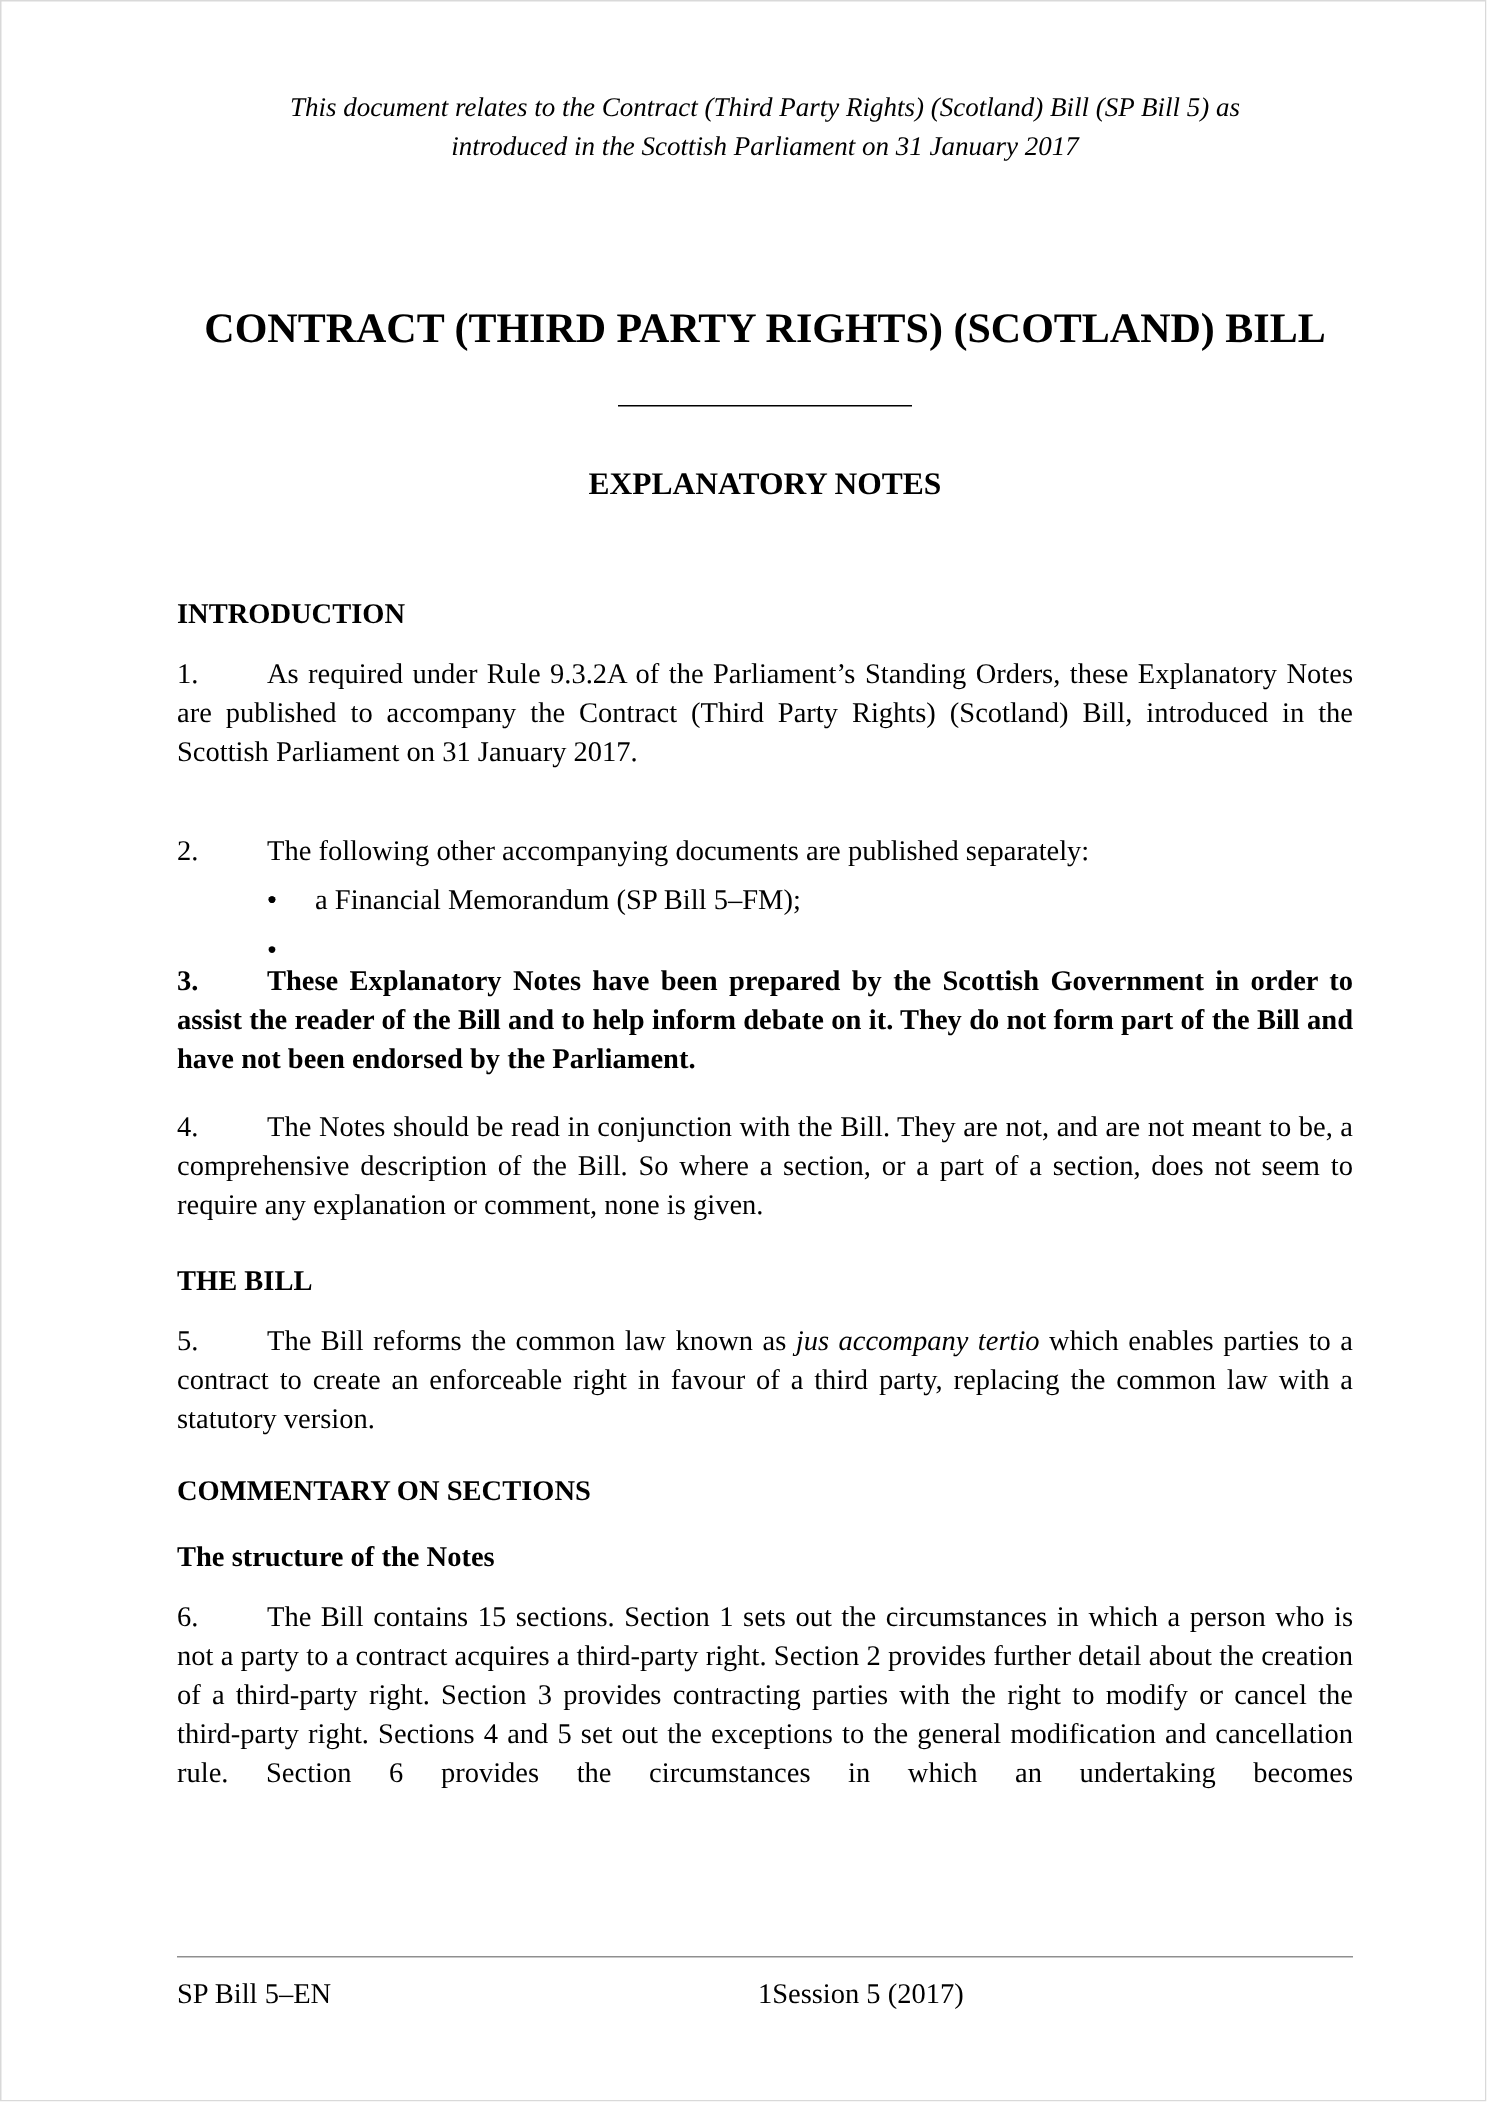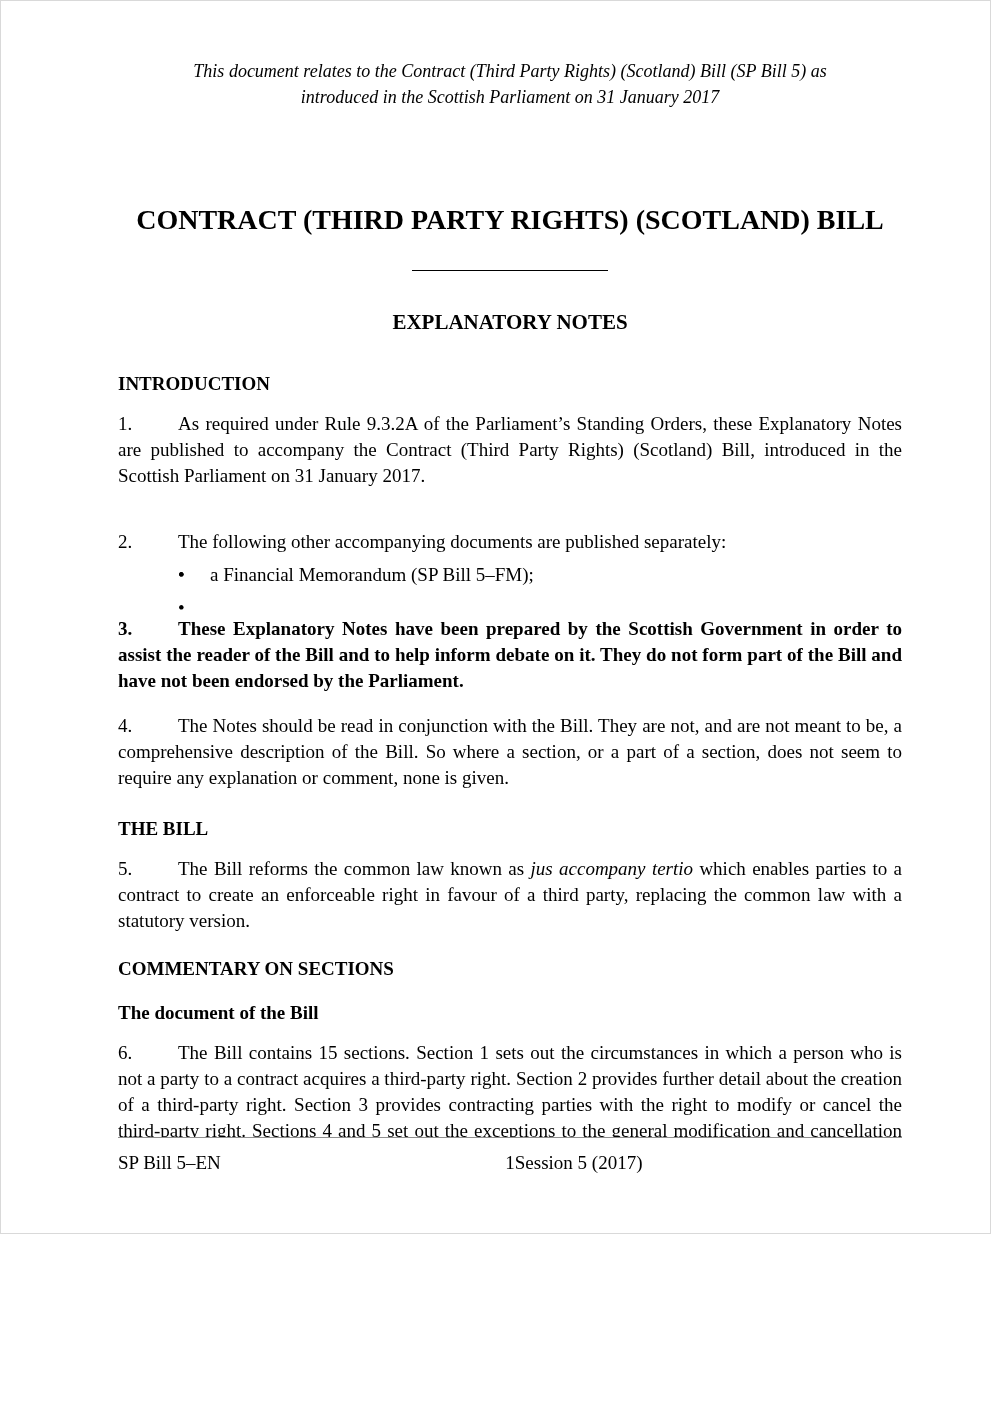--- a/index.html
+++ b/index.html
@@ -2,21 +2,21 @@
 <html><head>
 <meta charset="utf-8">
 <style>
   html, body {
     margin: 0;
     padding: 0;
     background: #ffffff;
   }
   .page {
     width: 991px;
-    height: 1234px;
+    height: 1401px;
     box-sizing: border-box;
     padding: 58px 89px 0 118px;
     position: relative;
     overflow: hidden;
     background: #ffffff;
     color: #000000;
     font-family: "Liberation Serif", "DejaVu Serif", serif;
     font-size: 19px;
     line-height: 26px;
     outline: 1px solid #d9d9d9;
@@ -79,21 +79,21 @@
   }
   .justify-last { text-align-last: justify; }
   .mt-7  { margin-top: 7px; }
   .mt-14 { margin-top: 14px; }
   .mt-18 { margin-top: 18px; }
   .mt-19 { margin-top: 19px; }
   .mt-22 { margin-top: 22px; }
   .mt-24 { margin-top: 40px; }
   .mt-25 { margin-top: 25px; }
   .mt-28 { margin-top: 28px; font-weight: bold; }
-  .mt-38 { margin-top: 34px; }
+  .mt-38 { margin-top: 60px; }
   .footer {
     position: absolute;
     left: 118px;
     right: 89px;
     bottom: 58px;
     background: #ffffff;
   }
   .footer-rule {
     border: none;
     border-top: 1px solid #8f8f8f;
@@ -146,21 +146,21 @@
   <p class="para mt-28"><span class="pnum">3.</span><span class="ptext">These Explanatory Notes have been prepared by the Scottish Government in order to assist the reader of the Bill and to help inform debate on it. They do not form part of the Bill and have not been endorsed by the Parliament.</span></p>
 
   <p class="para mt-19"><span class="pnum">4.</span><span class="ptext">The Notes should be read in conjunction with the Bill.  They are not, and are not meant to be, a comprehensive description of the Bill.  So where a section, or a part of a section, does not seem to require any explanation or comment, none is given.</span></p>
 
   <h3 class="heading mt-25">THE BILL</h3>
 
   <p class="para mt-14"><span class="pnum">5.</span><span class="ptext">The Bill reforms the common law known as </span><em>jus accompany tertio</em><span class="ptext"> which enables parties to a contract to create an enforceable right in favour of a third party, replacing the common law with a statutory version.</span></p>
 
   <h3 class="heading mt-22">COMMENTARY ON SECTIONS</h3>
 
-  <h4 class="subheading mt-18">The document of the Bill</h4>
+  <h4 class="subheading mt-18">The structure of the Notes</h4>
 
   <p class="para justify-last mt-14"><span class="pnum">6.</span><span class="ptext">The Bill contains 15 sections. Section 1 sets out the circumstances in which a person who is not a party to a contract acquires a third-party right.  Section 2 provides further detail about the creation of a third-party right.  Section 3 provides contracting parties with the right to modify or cancel the third-party right.  Sections 4 and 5 set out the exceptions to the general modification and cancellation rule.  Section 6 provides the circumstances in which an undertaking becomes</span></p>
 
   <div class="footer">
     <div class="footer-rule"></div>
     <div class="footer-row">
       <span class="f-left">SP Bill 5–EN</span>
       <span class="f-center">1</span>
       <span class="f-right">Session 5 (2017)</span>
     </div>

